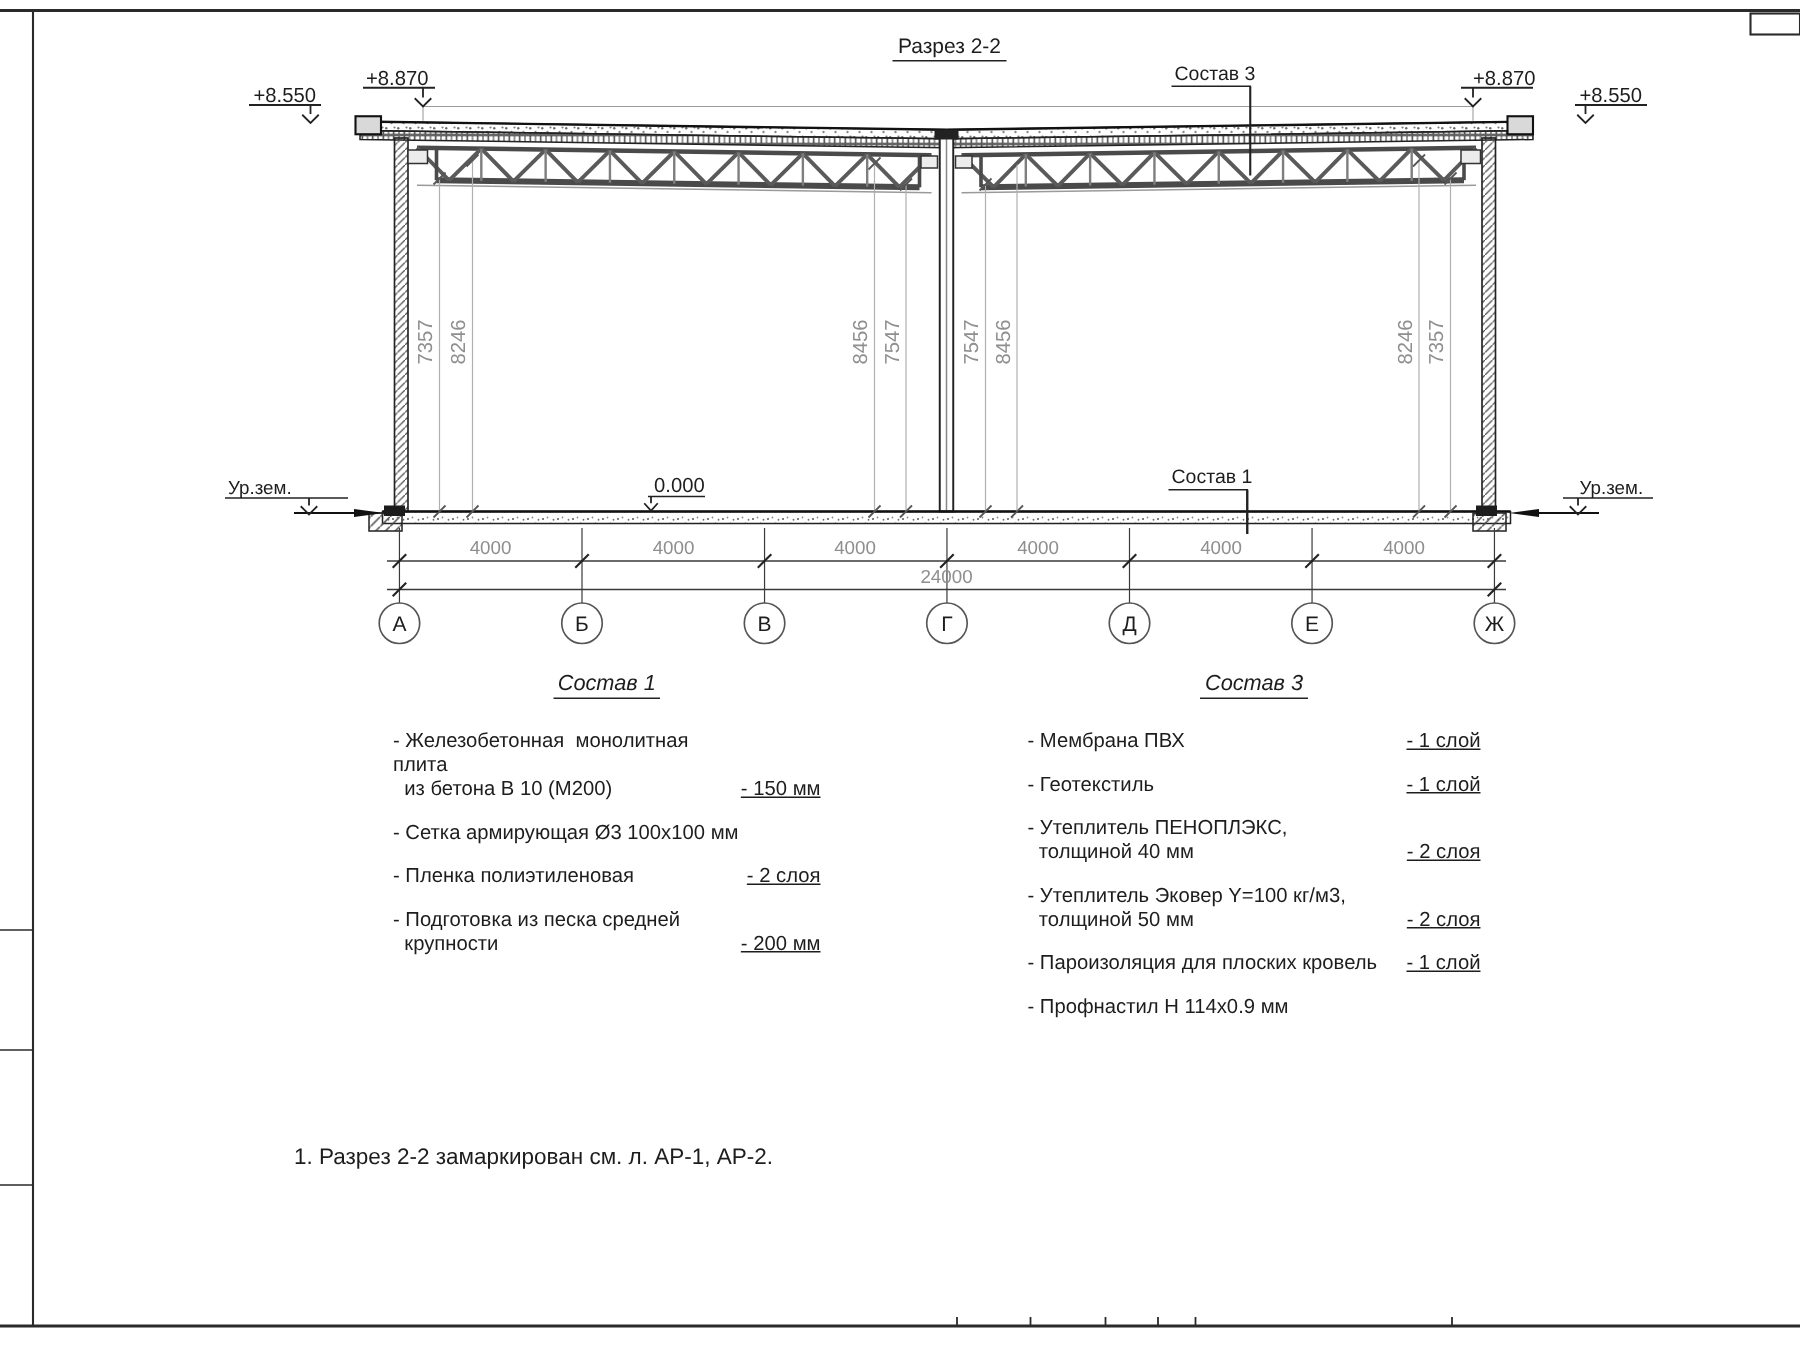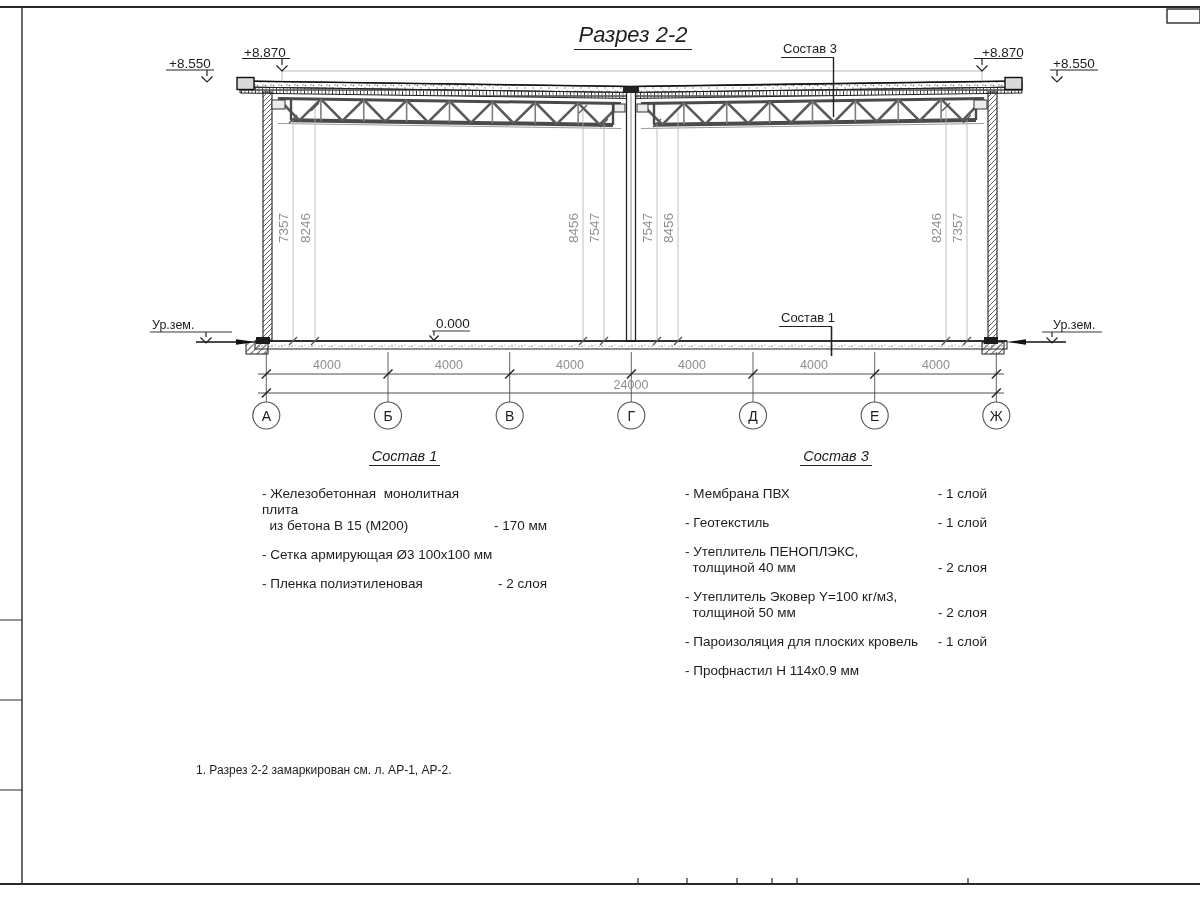--- a/index.html
+++ b/index.html
@@ -1,30 +1,30 @@
 <!DOCTYPE html>
 <html><head>
 <meta charset="utf-8">
 <style>
   html,body{margin:0;padding:0;background:#fff;width:1200px;height:900px;overflow:hidden;
             font-family:"Liberation Sans", sans-serif;color:#1d1d1d;}
   #sheet{position:relative;width:1200px;height:900px;background:#ffffff;}
   svg{position:absolute;left:0;top:0;}
   svg text{font-family:"Liberation Sans", sans-serif;}
   .ovl{position:absolute;}
-  .title{font-size:22px;font-style:italic;text-align:center;width:160px;}
+  .title{font-size:14px;text-align:center;width:160px;}
   .title span{border-bottom:1.4px solid #222;padding:0 4px 2px 4px;}
   .callout{font-size:13px;color:#1d1d1d;}
   .comp{position:absolute;font-size:13.5px;line-height:16px;}
   .comp .hd{text-align:center;font-style:italic;font-size:14.5px;margin-bottom:22px;}
   .comp .hd span{border-bottom:1.3px solid #222;padding:0 3px 1px 3px;}
   .comp .item{display:flex;margin-bottom:13px;}
   .comp .itxt{white-space:pre-wrap;}
-  .comp .ival{margin-left:auto;align-self:flex-end;white-space:nowrap;padding-left:10px;}
-  .note{font-size:12px;}
+  .comp .ival{margin-left:auto;align-self:flex-end;white-space:nowrap;padding-left:10px;text-decoration:underline;}
+  .note{font-size:15px;}
 </style>
 </head>
 <body>
 
 <div id="sheet">
 
 <svg width="1200" height="900" viewBox="0 0 1200 900">
   <defs>
     <pattern id="colHatch" width="5" height="5" patternUnits="userSpaceOnUse">
       <path d="M-1,6 L6,-1" stroke="#555" stroke-width="0.9" fill="none"></path>
@@ -306,30 +306,35 @@
   <span>Разрез 2-2</span>
 </div>
 
 <div class="ovl callout" style="left:783px;top:41px;">Состав 3</div>
 <div class="ovl callout" style="left:781px;top:310px;">Состав 1</div>
 
 <div class="comp" style="left:262px;top:448px;width:285px;">
   <div class="hd"><span>Состав 1</span></div>
   <div class="item">
         <span class="itxt">- Железобетонная  монолитная плита
-  из бетона В 15 (М200)</span>
-        <span class="ival">- 170 мм</span>
+  из бетона В 10 (М200)</span>
+        <span class="ival">- 150 мм</span>
       </div>
   <div class="item">
         <span class="itxt">- Сетка армирующая Ø3 100х100 мм</span>
         <span class="ival"></span>
       </div>
   <div class="item">
         <span class="itxt">- Пленка полиэтиленовая</span>
         <span class="ival">-  2 слоя</span>
+      </div>
+  <div class="item">
+        <span class="itxt">- Подготовка из песка средней
+  крупности</span>
+        <span class="ival">- 200 мм</span>
       </div>
 </div>
 
 <div class="comp" style="left:685px;top:448px;width:302px;">
   <div class="hd"><span>Состав 3</span></div>
   <div class="item">
         <span class="itxt">- Мембрана ПВХ</span>
         <span class="ival">- 1 слой</span>
       </div>
   <div class="item">

